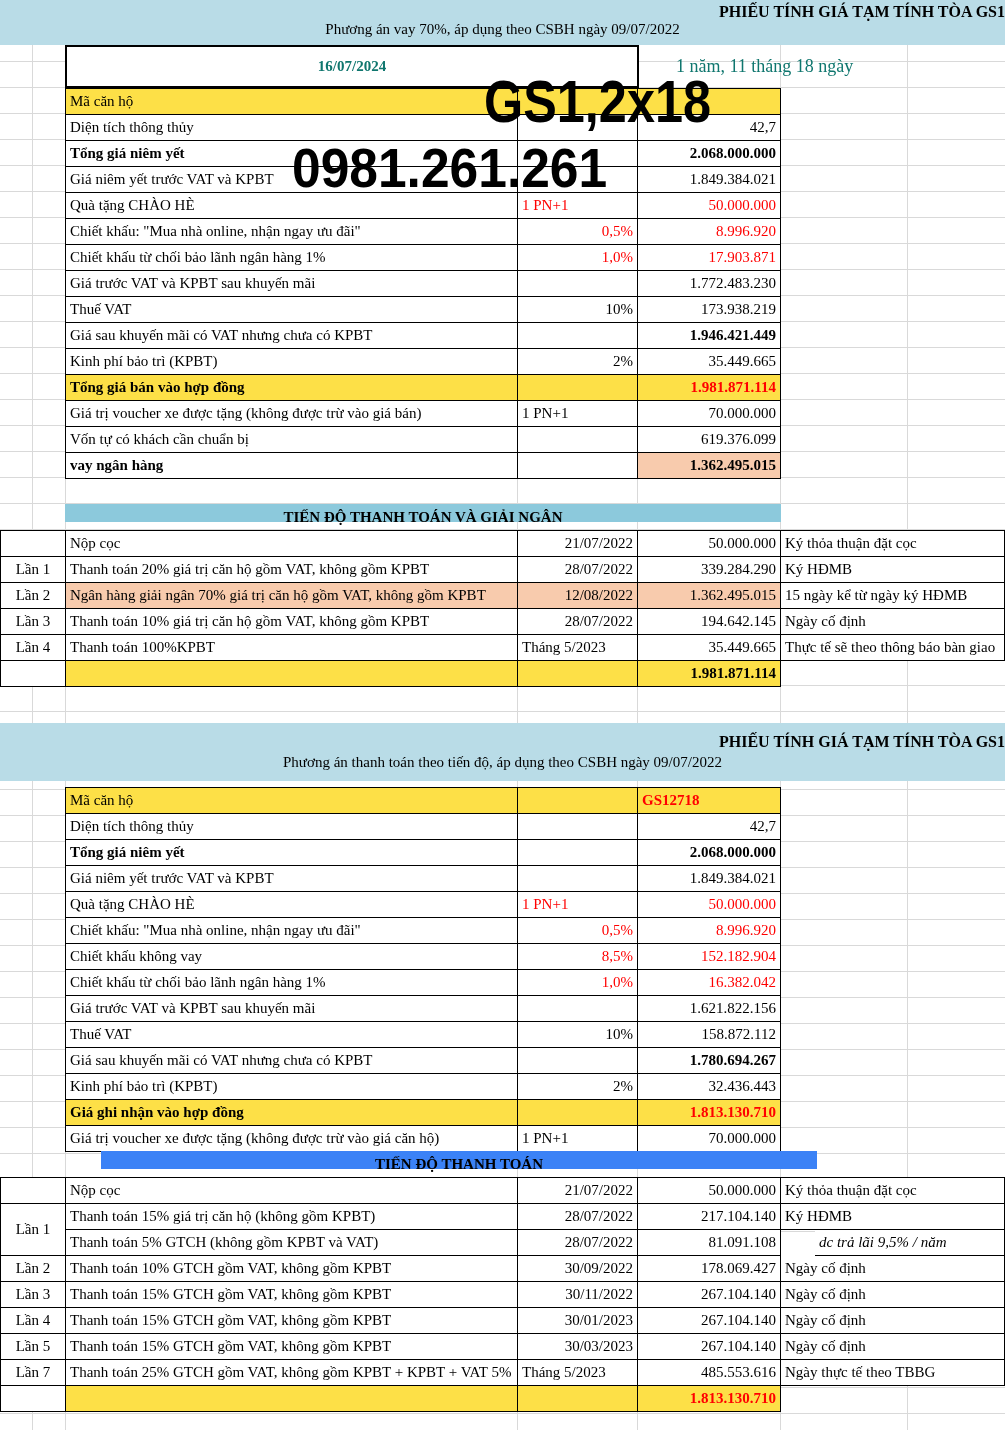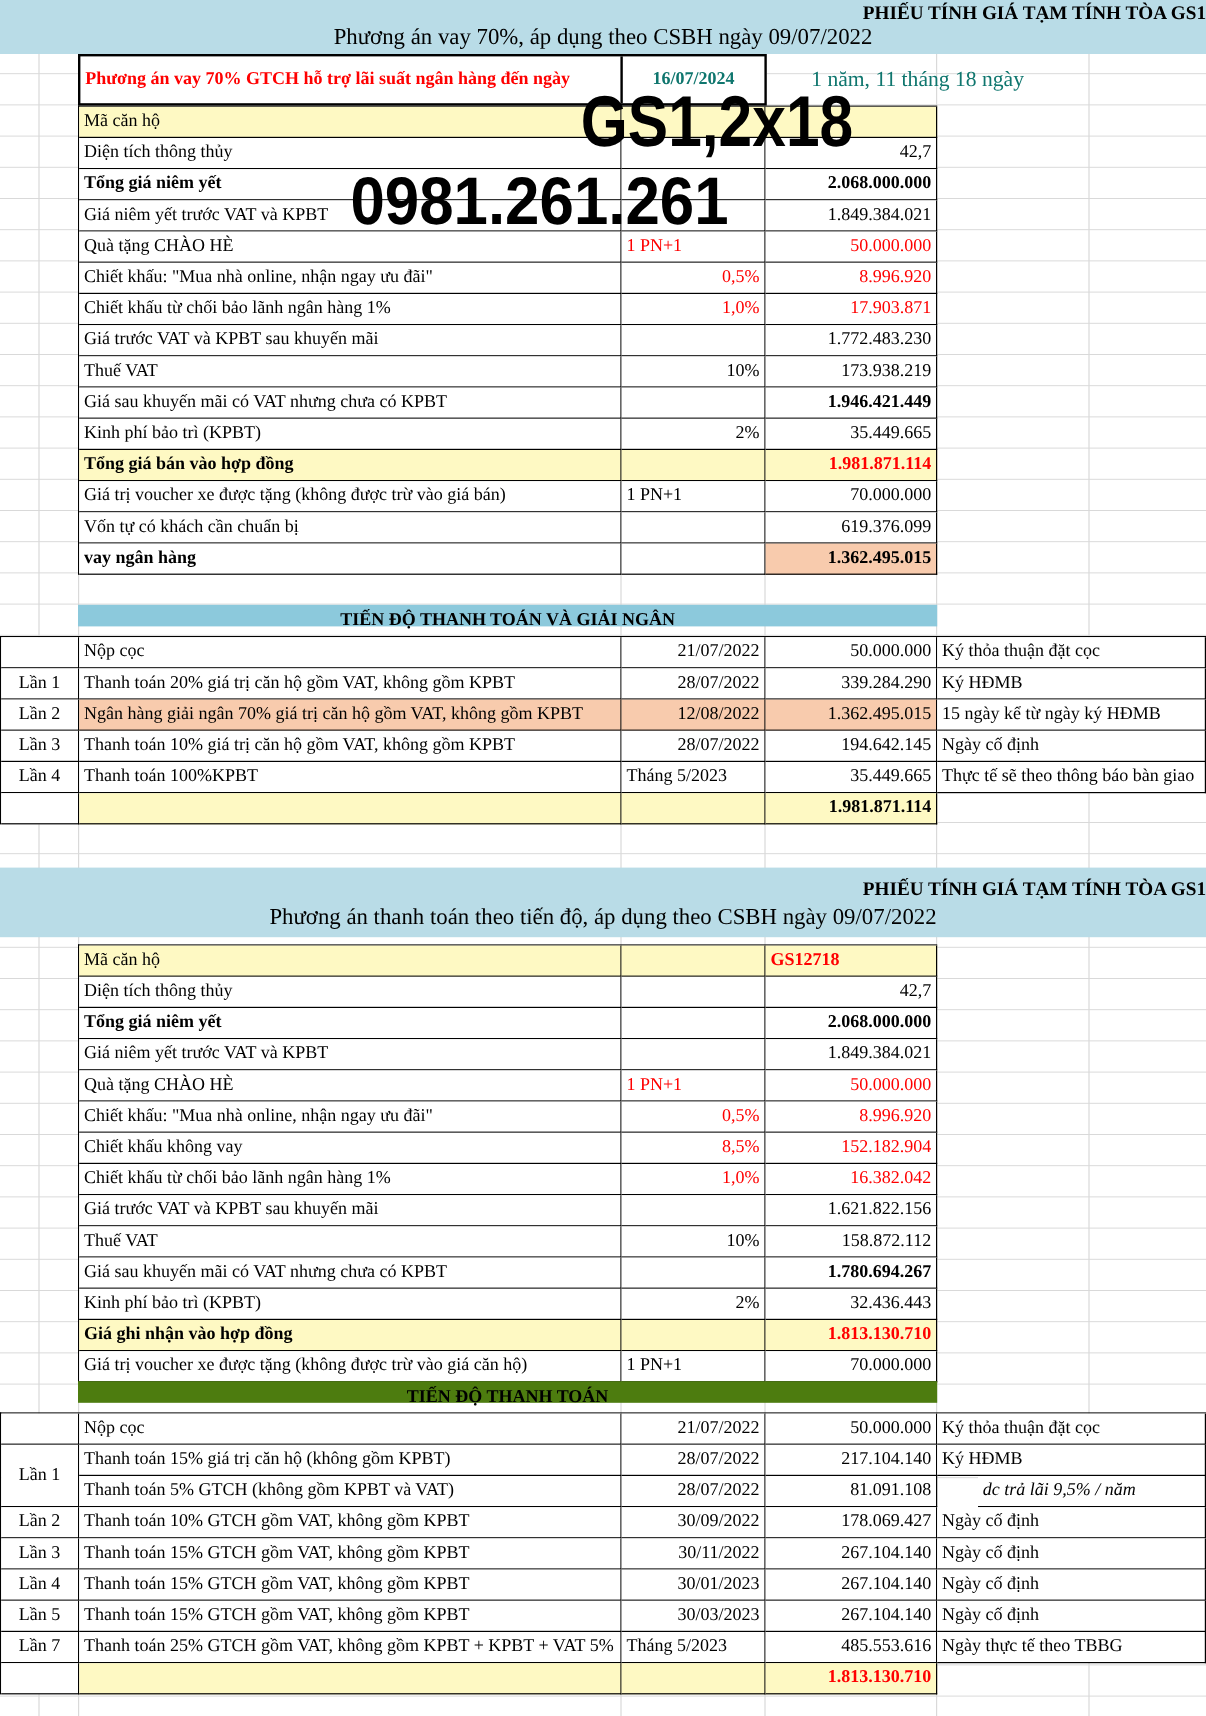--- a/index.html
+++ b/index.html
@@ -7,47 +7,47 @@
        font-family:"Liberation Serif", serif;font-size:15px;color:#000;overflow:hidden;}
   
   .grid-bg{position:absolute;left:0;top:0;width:1005px;height:1430px;z-index:0;
     background-image:linear-gradient(to bottom,#d9d9d9 1px,transparent 1px);
     background-size:26px 26px;background-position:0 9px;}
   .vline{position:absolute;top:0;bottom:0;width:1px;background:#d9d9d9;z-index:0;}
   .blk{position:absolute;z-index:2;}
   
   .band{left:0;width:1005px;background:#B9DCE7;text-align:center;}
   .band .t1{font-weight:bold;font-size:16px;white-space:nowrap;text-align:right;}
-  .band .t2{font-size:19px;white-space:nowrap;}
+  .band .t2{font-size:15px;white-space:nowrap;}
   .band1{top:0;height:45px;}   .band1 .t1{padding-top:3px;}
   .band2{top:723px;height:58px;}.band2 .t1{padding-top:10px;}.band2 .t2{padding-top:3px;}
   
   .loanbox{left:65px;top:45px;width:574px;height:43px;border:2px solid #000;display:flex;
            background:#fff;box-sizing:border-box;}
   .loan-label{width:452px;border-right:2px solid #000;color:#FF0000;font-weight:bold;
               padding-left:4px;line-height:39px;box-sizing:border-box;white-space:nowrap;overflow:hidden;}
   .loan-date{flex:1;color:#0f766e;font-weight:bold;text-align:center;line-height:39px;}
   .loan-dur{left:676px;top:45px;height:43px;line-height:43px;color:#0f766e;font-size:18px;white-space:nowrap;}
   
   .ptable{left:65px;display:grid;grid-template-columns:452px 120px 143px;grid-auto-rows:26px;
           border-top:1px solid #000;border-left:1px solid #000;}
   .stable{left:0;display:grid;grid-template-columns:65px 452px 120px 143px 224px;grid-auto-rows:26px;
           border-top:1px solid #000;border-left:1px solid #000;}
   .c{border-right:1px solid #000;border-bottom:1px solid #000;line-height:25px;padding:0 4px;
      white-space:nowrap;overflow:hidden;box-sizing:border-box;background:#fff;}
   .r{text-align:right;} .ctr{text-align:center;padding:0;}
   .red{color:#FF0000;} .b{font-weight:bold;}
-  .gray{background:#fef9c3;} .orange{background:#F8CBAD;}
+  .gray{background:#fde047;} .orange{background:#F8CBAD;}
   .plain{border-right:none;border-bottom:none;background:transparent;}
   .it{font-style:italic;margin-left:34px;}
   .span2{grid-row:span 2;}
   
   .schhead{left:65px;width:716px;height:18px;line-height:26px;text-align:center;font-weight:bold;}
   .schblue{top:504px;background:#8CC9DC;}
-  .schgreen{top:1151px;background:#4d7c0f;}
+  .schgreen{top:1151px;background:#3b82f6;margin-left:36px;}
   
   .wm{position:absolute;z-index:50;color:#000;font-family:"Liberation Sans",sans-serif;
       font-weight:bold;white-space:nowrap;transform-origin:left top;}
   .wm1{left:484px;top:72px;font-size:60px;line-height:60px;transform:scaleX(0.84);}
   .wm2{left:292px;top:140px;font-size:56px;line-height:56px;transform:scaleX(0.92);}
 </style>
 </head>
 <body>
 
 <div class="grid-bg"></div>
@@ -57,21 +57,20 @@
 <div class="vline" style="left:637px"></div>
 <div class="vline" style="left:780px"></div>
 <div class="vline" style="left:907px"></div>
 
 <div class="blk band band1">
   <div class="t1">PHIẾU TÍNH GIÁ TẠM TÍNH TÒA GS1</div>
   <div class="t2">Phương án vay 70%, áp dụng theo CSBH ngày 09/07/2022</div>
 </div>
 
 <div class="blk loanbox">
-  <div class="loan-label">Phương án vay 70% GTCH hỗ trợ lãi suất ngân hàng đến ngày</div>
   <div class="loan-date">16/07/2024</div>
 </div>
 <div class="blk loan-dur">1 năm, 11 tháng 18 ngày</div>
 
 <div class="blk ptable" style="top:88px">
   <div class="c gray">Mã căn hộ</div>
   <div class="c gray"></div>
   <div class="c gray r"></div>
 
   <div class="c">Diện tích thông thủy</div>

